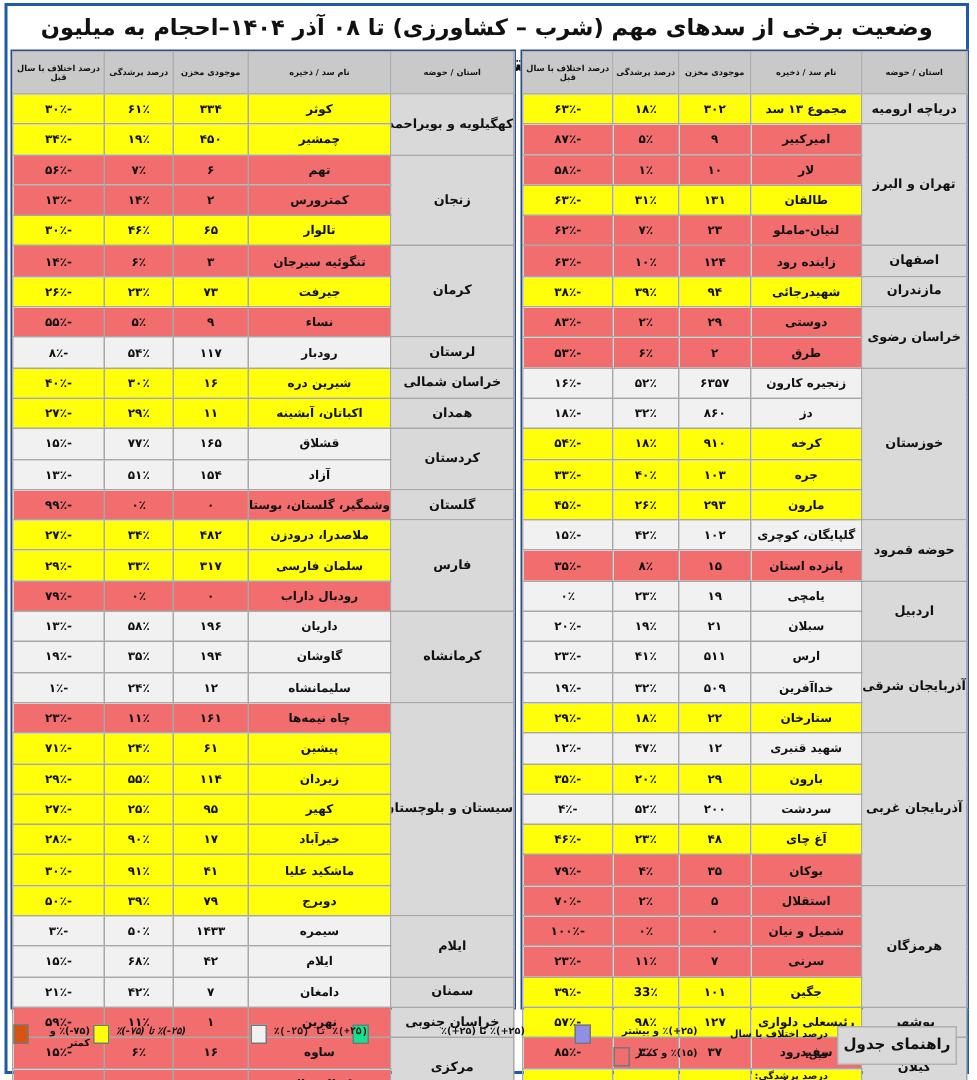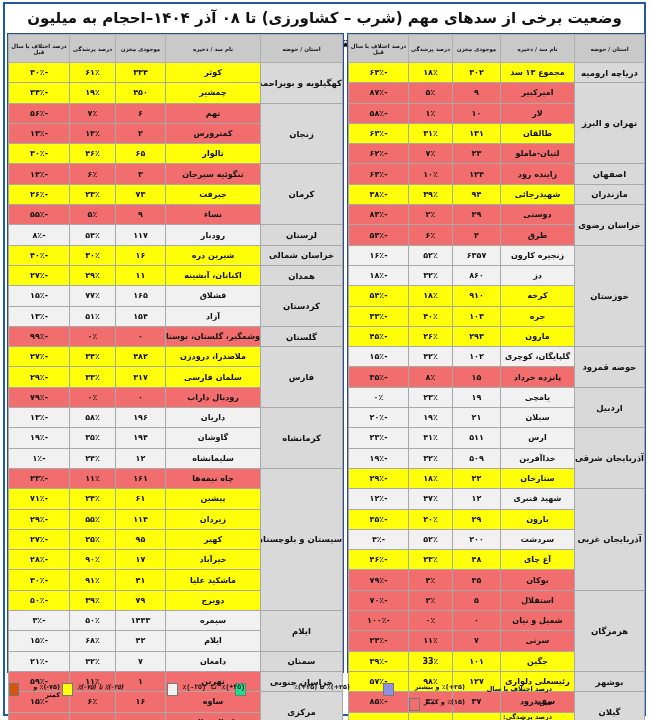--- a/index.html
+++ b/index.html
@@ -163,21 +163,21 @@
             <td class="v">-۴۵٪</td>
           </tr>
           <tr class="c-white">
             <td class="prov" rowspan="2">حوضه قمرود</td>
             <td class="v">گلپایگان، کوچری</td>
             <td class="v">۱۰۲</td>
             <td class="v">۴۲٪</td>
             <td class="v">-۱۵٪</td>
           </tr>
           <tr class="c-red">
-            <td class="v">پانزده خرداد</td>
+            <td class="v">پانزده استان</td>
             <td class="v">۱۵</td>
             <td class="v">۸٪</td>
             <td class="v">-۳۵٪</td>
           </tr>
           <tr class="c-white">
             <td class="prov" rowspan="2">اردبیل</td>
             <td class="v">یامچی</td>
             <td class="v">۱۹</td>
             <td class="v">۲۳٪</td>
             <td class="v">۰٪</td>
@@ -517,20 +517,21 @@
             <td class="v">کمال صالح</td>
             <td class="v">۱۱</td>
             <td class="v">۱۲٪</td>
             <td class="v">-۳۱٪</td>
           </tr>
         </tbody>
     </table>
   </div>
 
   <div class="legend">
+    <div class="legend-title">راهنمای جدول</div>
     <div class="legend-labels">
       <div>درصد اختلاف با سال قبل:</div>
       <div>درصد پرشدگی:</div>
     </div>
     <div class="lg-item" style="right:175px;gap:21px;">
       <span>(۲۵+)٪ و بیشتر</span>
       <span class="sw" style="position:static;background:#8f8fe6"></span>
     </div>
     <div class="lg-item" style="right:175px;top:20px;">
       <span>(۱۵)٪ و کمتر</span>

